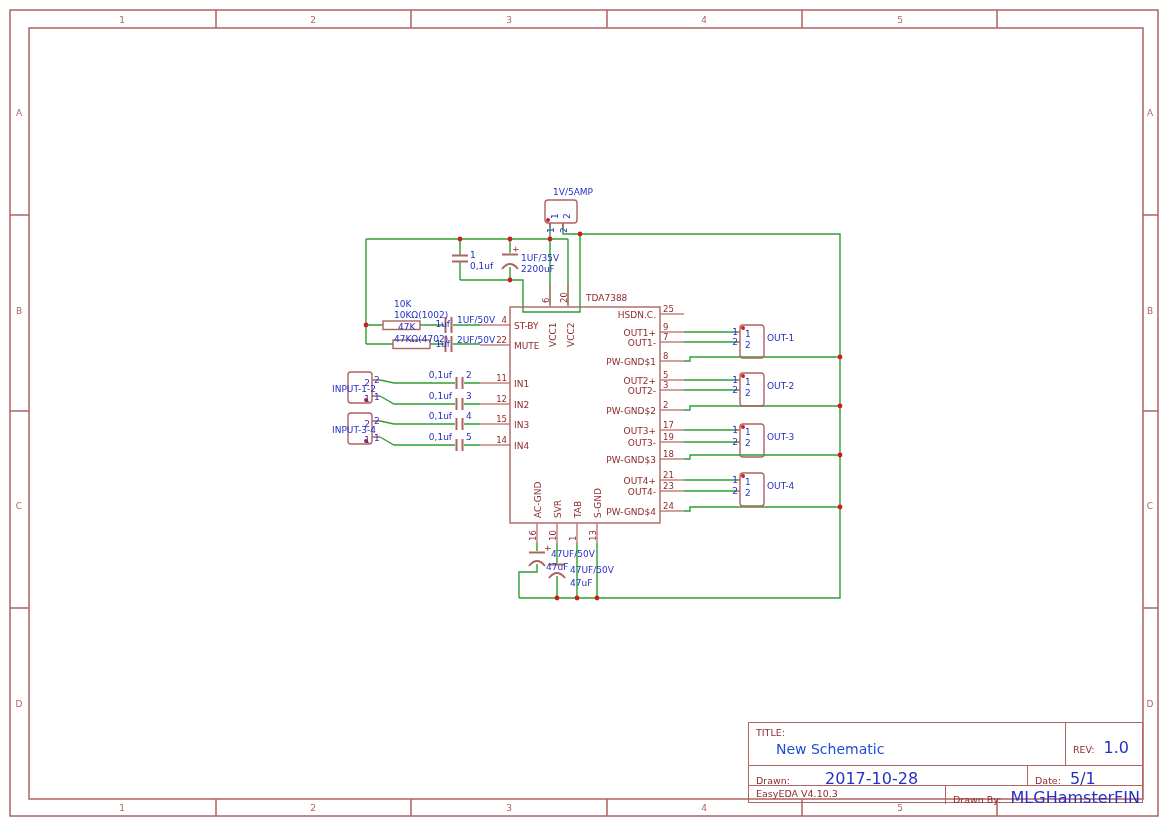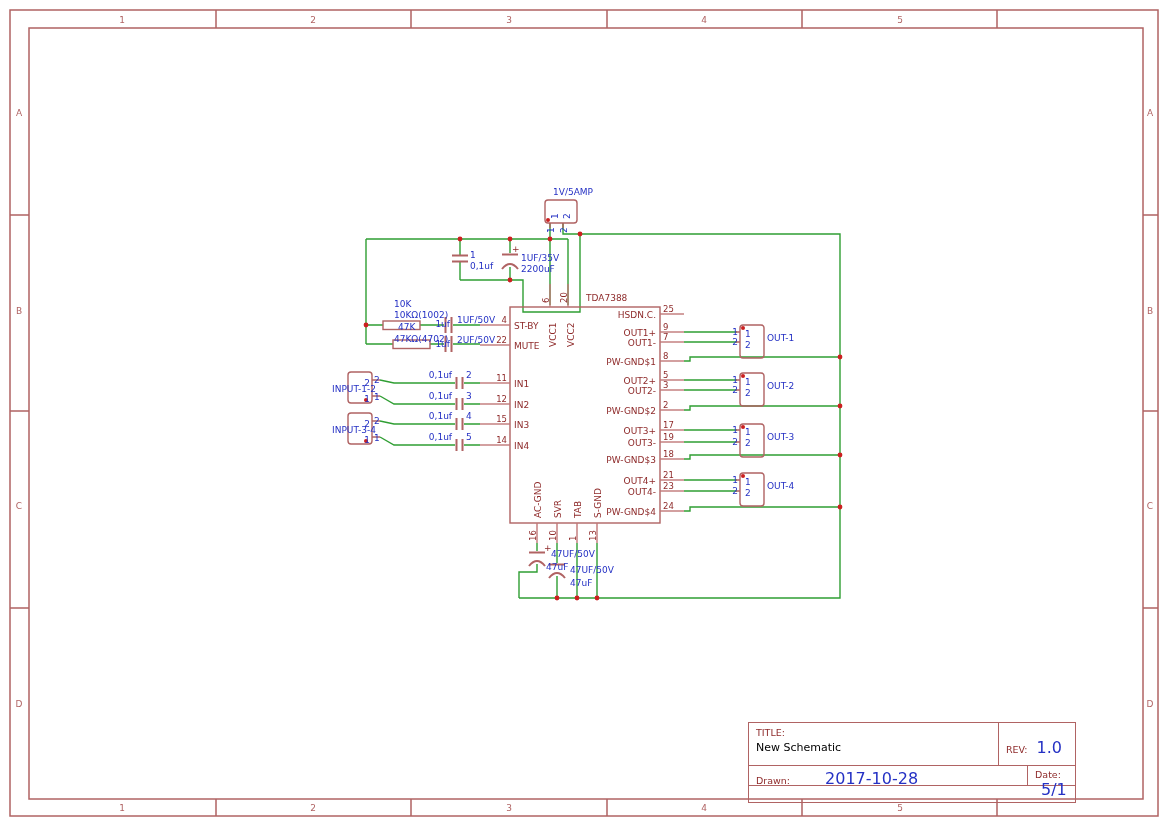--- a/index.html
+++ b/index.html
@@ -1,30 +1,30 @@
 <!DOCTYPE html>
 <html><head>
 <meta charset="utf-8">
 <style>
   html,body{margin:0;padding:0;background:#ffffff;}
   .stage{position:relative;width:1169px;height:827px;background:#fff;overflow:hidden;
          font-family:"DejaVu Sans","Liberation Sans",sans-serif;}
   svg text{font-family:"DejaVu Sans","Liberation Sans",sans-serif;}
-  .tblock{position:absolute;left:748px;top:722px;width:328px;height:81px;box-sizing:border-box;
+  .tblock{position:absolute;left:748px;top:722px;width:395px;height:81px;box-sizing:border-box;
           border:1.6px solid #b06363;color:#8e2a2a;font-size:9.5px;}
   .tb-row1{position:absolute;left:0;top:0;width:100%;height:43px;box-sizing:border-box;border-bottom:1.4px solid #b06363;}
   .tb-title-cell{position:absolute;left:0;top:0;width:318px;height:100%;padding:4px 0 0 7px;box-sizing:border-box;}
   .tb-rev{position:absolute;right:0;top:0;width:77px;height:100%;box-sizing:border-box;border-left:1.4px solid #b06363;padding:15px 0 0 7px;}
   .tb-row2{position:absolute;left:0;top:43px;width:100%;height:20px;box-sizing:border-box;border-bottom:1.4px solid #b06363;}
   .tb-date-cell{position:absolute;left:0;top:0;width:278px;height:100%;padding:3px 0 0 7px;box-sizing:border-box;}
   .tb-sheet-cell{position:absolute;left:278px;top:0;right:0;height:100%;box-sizing:border-box;border-left:1.4px solid #b06363;padding:3px 0 0 7px;}
   .tb-row3{position:absolute;left:0;top:63px;width:100%;height:18px;box-sizing:border-box;}
   .tb-sw-cell{position:absolute;left:0;top:0;width:196px;height:100%;padding:2px 0 0 7px;box-sizing:border-box;}
   .tb-drawn-cell{position:absolute;left:196px;top:0;right:0;height:100%;box-sizing:border-box;border-left:1.4px solid #b06363;padding:2px 0 0 7px;}
-  .bigtitle{color:#000000;font-size:11px;margin-top:3px;}
+  .bigtitle{color:#1d4ed8;font-size:14px;margin-top:3px;margin-left:20px;}
   .val{color:#2531c4;font-size:16px;margin-left:6px;}
 </style>
 </head>
 <body>
 
 <div class="stage">
 
 <svg id="svg" width="1169" height="827" viewBox="0 0 1169 827">
 
   <g fill="none" stroke="#2f9e33" stroke-width="1.4">
@@ -296,15 +296,24 @@
   <div class="tb-row2">
     <div class="tb-date-cell">
       <span>Drawn:</span>
       <span class="val" style="margin-left:32px">2017-10-28</span>
     </div>
     <div class="tb-sheet-cell">
       <span>Date:</span>
       <span class="val">5/1</span>
     </div>
   </div>
+  <div class="tb-row3">
+    <div class="tb-sw-cell">
+      <span>EasyEDA V4.10.3</span>
+    </div>
+    <div class="tb-drawn-cell">
+      <span>Drawn By:</span>
+      <span class="val">MLGHamsterFIN</span>
+    </div>
+  </div>
 </div>
 
 </div>
 
 </body></html>

